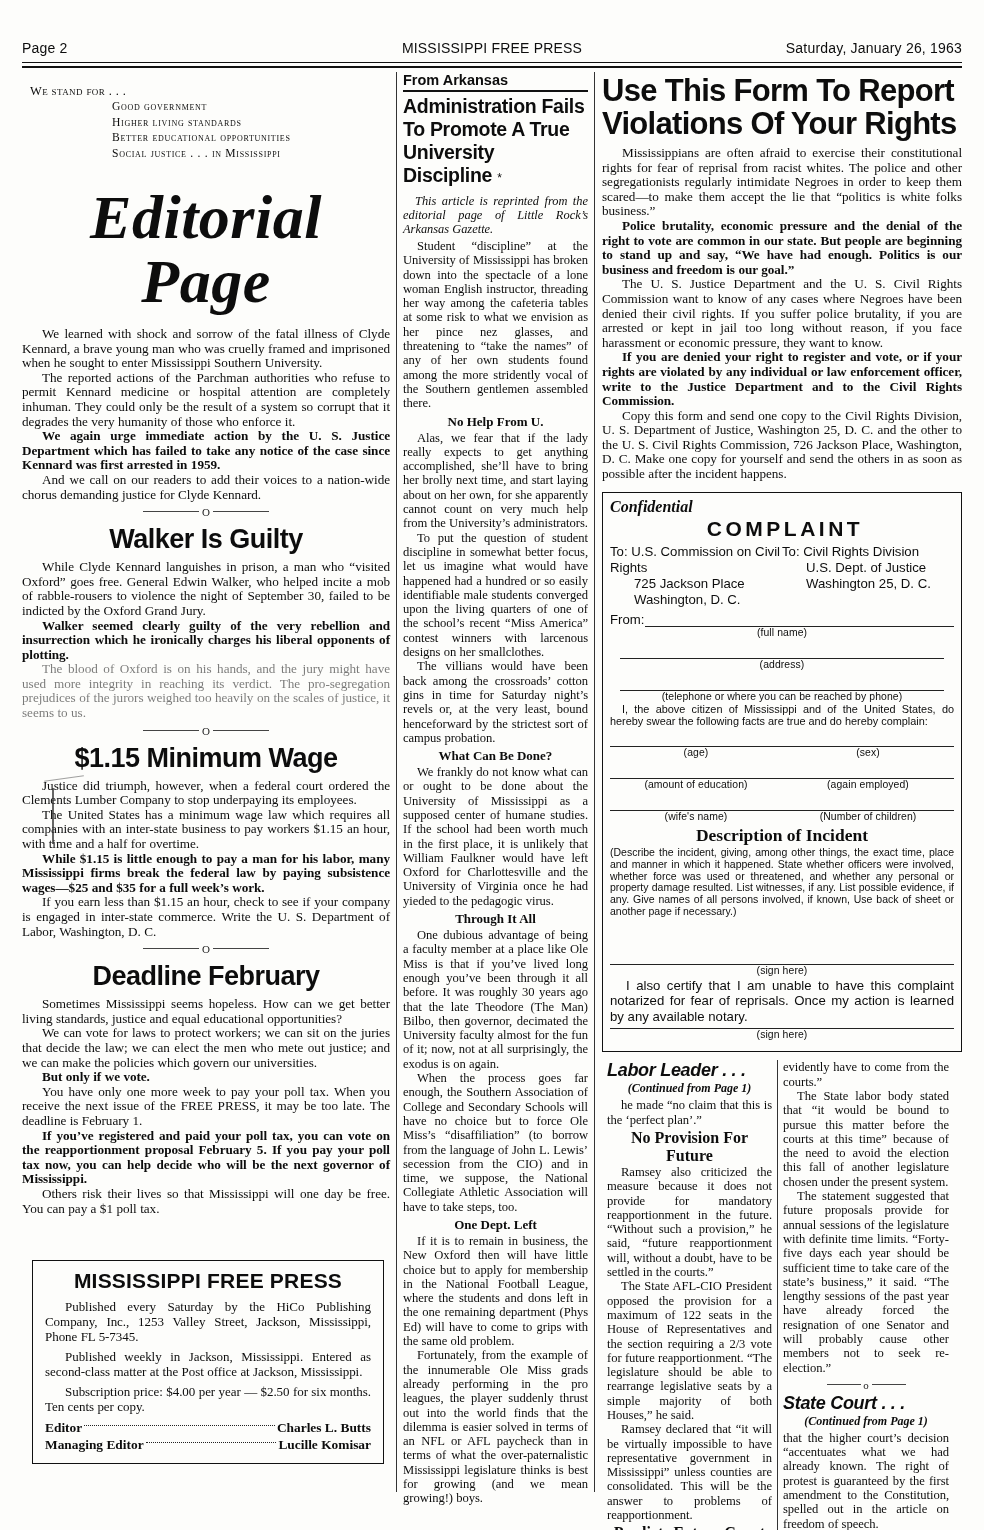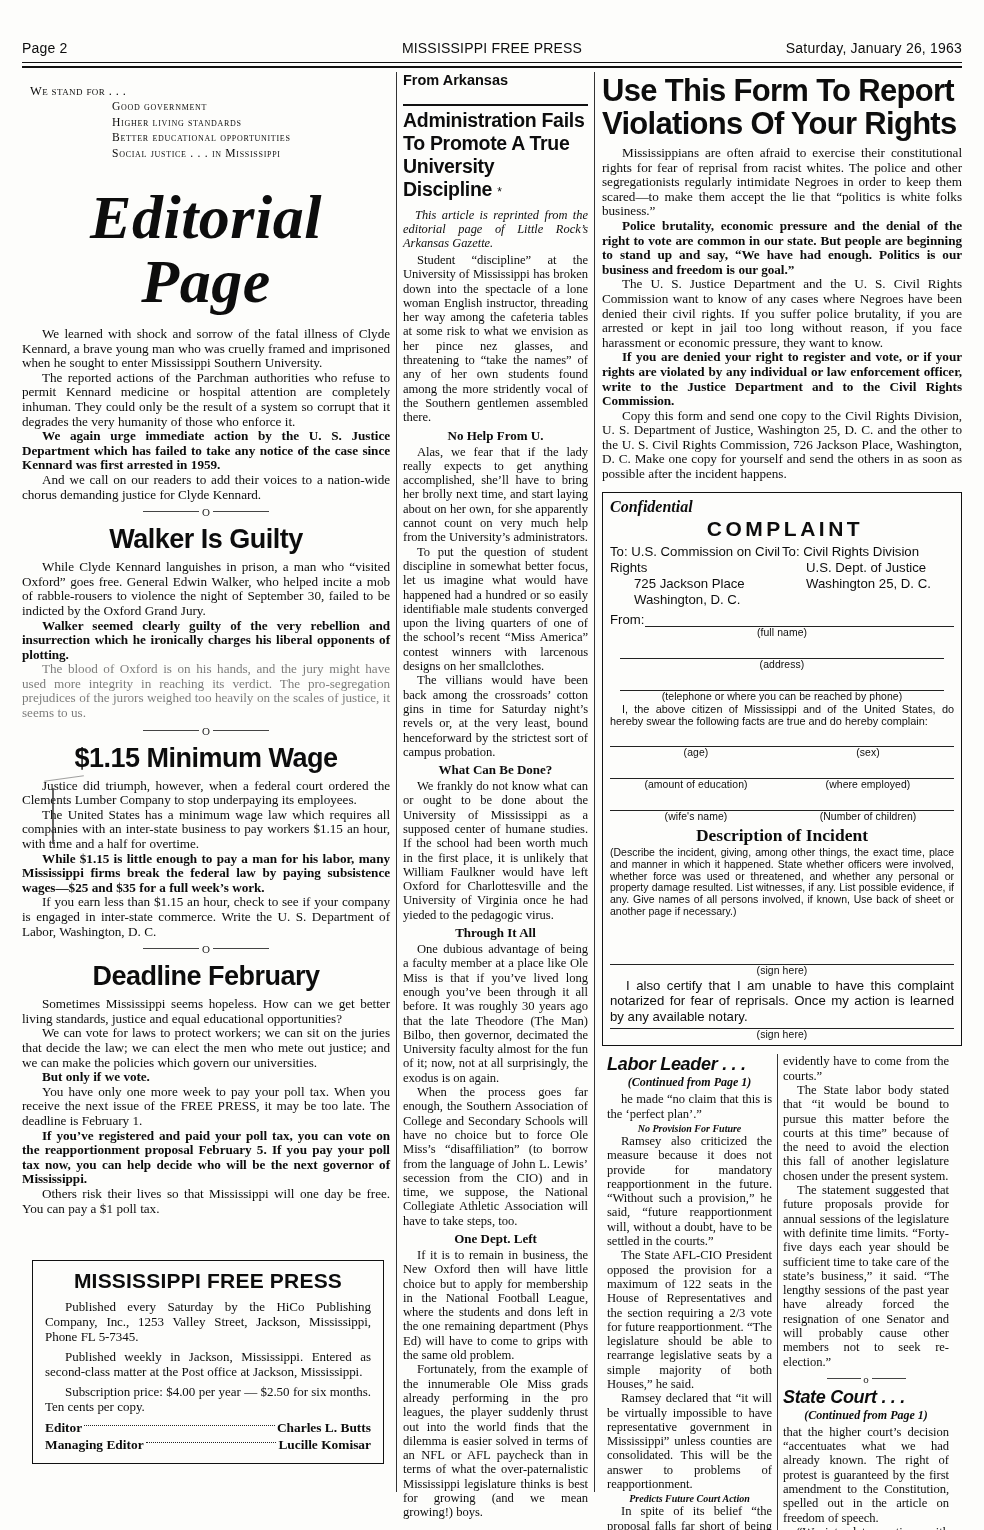--- a/index.html
+++ b/index.html
@@ -144,21 +144,21 @@
     margin-top: 24px;
     letter-spacing: .5px;
   }
 
   
   .kicker {
     font-family: "Liberation Sans", sans-serif;
     font-weight: bold;
     font-size: 14.5px;
     border-bottom: 2px solid #111;
-    padding-bottom: 16px;
+    padding-bottom: 2px;
     margin-bottom: 3px;
   }
   .ark-head {
     font-family: "Liberation Sans", sans-serif;
     font-weight: bold;
     font-size: 19.5px;
     line-height: 23px;
     letter-spacing: -0.3px;
     margin-bottom: 4px;
   }
@@ -185,21 +185,21 @@
     font-size: 31px;
     line-height: 33px;
     letter-spacing: -0.7px;
     margin: 2px 0 6px;
   }
 
   
   .form-box {
     border: 1.6px solid #111;
     margin-top: 10px;
-    padding: 5px 7px 4px;
+    padding: 5px 7px 10px;
     font-family: "Liberation Sans", sans-serif;
     position: relative;
   }
   .conf {
     font-family: "Liberation Serif", serif;
     font-style: italic;
     font-weight: bold;
     font-size: 16px;
     margin-bottom: 1px;
   }
@@ -289,23 +289,22 @@
   .cont-from {
     text-align: center;
     font-style: italic;
     font-weight: bold;
     font-size: 12px;
     margin-bottom: 2px;
   }
   .rb-sub {
     text-align: center;
     font-weight: bold;
-    font-size: 10px;
+    font-size: 16px;
     margin: 2px 0 0;
-    font-style: italic;
   }
 
   
   .colophon {
     position: absolute;
     left: 10px; top: 1188px;
     width: 352px;
     border: 1.4px solid #111;
     padding: 8px 12px 10px;
     box-sizing: border-box;
@@ -510,21 +509,21 @@
           </div>
         </div>
 
         <div class="two-fields">
           <div>
             <div class="blank-line"></div>
             <div class="cap">(amount of education)</div>
           </div>
           <div>
             <div class="blank-line"></div>
-            <div class="cap">(where employed)</div>
+            <div class="cap">(again employed)</div>
           </div>
         </div>
 
         <div class="two-fields">
           <div>
             <div class="blank-line"></div>
             <div class="cap" style="margin-bottom:2px;">(wife's name)</div>
           </div>
           <div>
             <div class="blank-line"></div>

